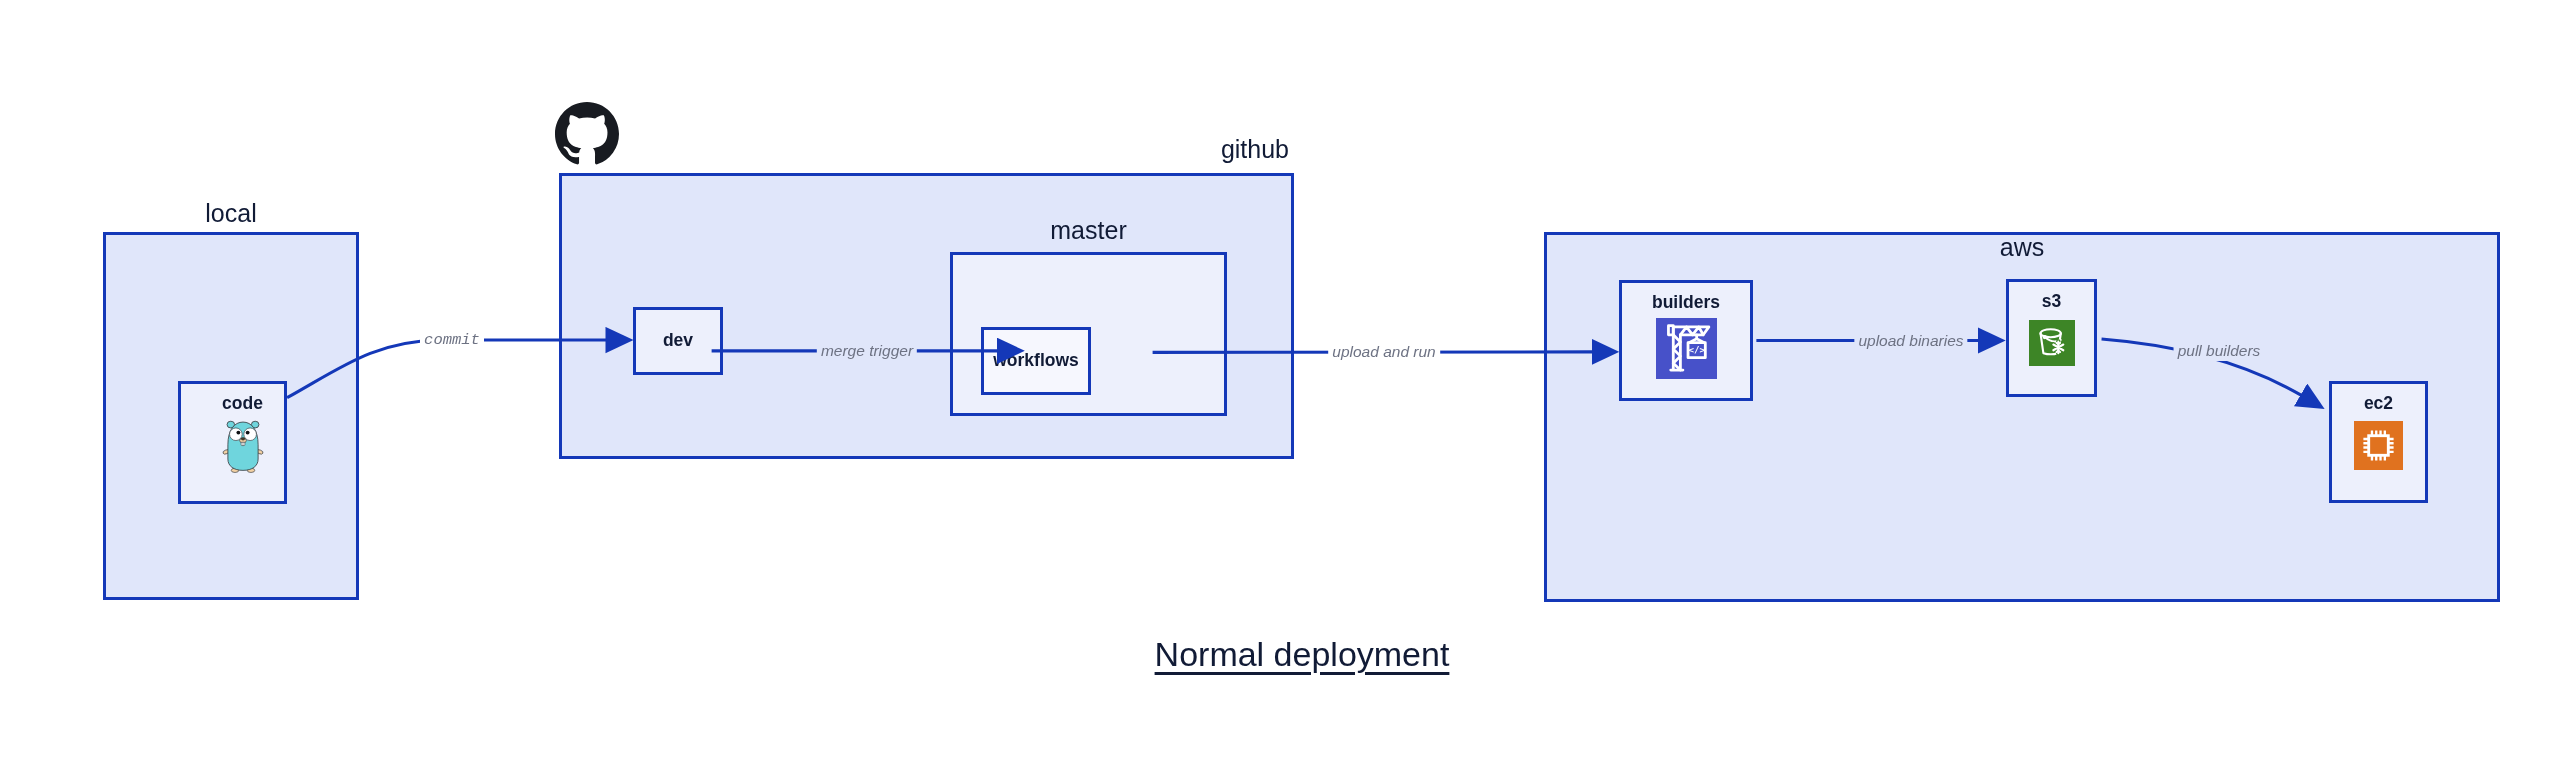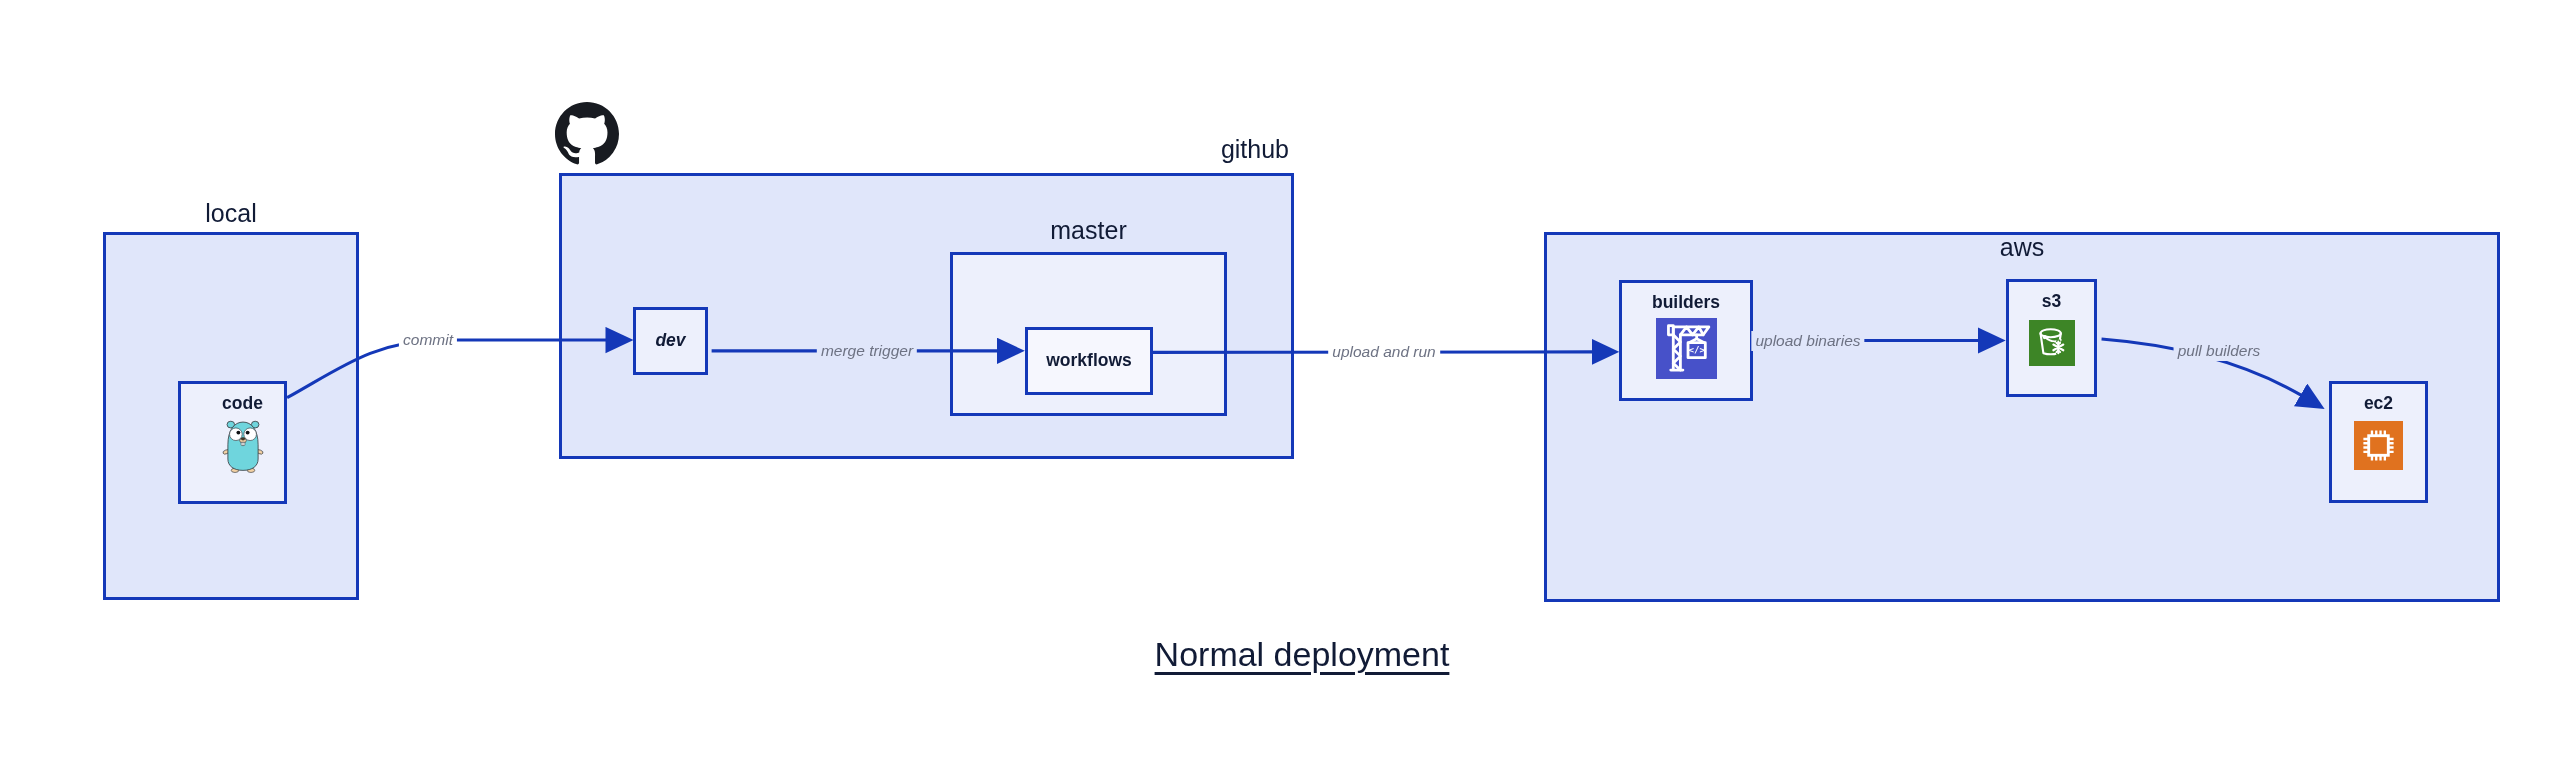--- a/index.html
+++ b/index.html
@@ -12,41 +12,41 @@
   
   .group{position:absolute;border:3.1px solid var(--border-blue);box-sizing:border-box;}
   #local-box{left:103px;top:232px;width:256px;height:368px;background:var(--group-fill);}
   #github-box{left:559px;top:173px;width:735px;height:286px;background:var(--group-fill);}
   #master-box{left:950px;top:252px;width:277px;height:164px;background:var(--master-fill);}
   #aws-box{left:1544px;top:232px;width:956px;height:370px;background:var(--group-fill);}
   
   .node{position:absolute;border:3.1px solid var(--border-blue);box-sizing:border-box;
         background:var(--node-fill);display:flex;flex-direction:column;align-items:center;}
   #code-node{left:178px;top:381px;width:109px;height:123px;padding-left:20px;}
-  #dev-node{left:633px;top:307px;width:75px;height:68px;justify-content:center;font-style:italic;}
-  #workflows-node{left:1025px;top:327px;width:128px;height:68px;justify-content:center;background:var(--workflows-fill);}
+  #dev-node{left:633px;top:307px;width:90px;height:68px;justify-content:center;}
+  #workflows-node{left:981px;top:327px;width:110px;height:68px;justify-content:center;background:var(--workflows-fill);}
   #builders-node{left:1619px;top:280px;width:134px;height:121px;}
   #s3-node{left:2006px;top:279px;width:91px;height:118px;}
   #ec2-node{left:2329px;top:381px;width:99px;height:122px;}
   
   .group-label{position:absolute;color:var(--text-navy);font-size:25px;white-space:nowrap;}
   #local-label{left:103px;width:256px;top:199px;text-align:center;}
   #github-label{left:1108px;width:181px;top:135px;text-align:right;}
   #master-label{left:950px;width:277px;top:216px;text-align:center;}
   #aws-label{left:1544px;width:956px;top:195px;text-align:center;margin-top:38px;}
   .node-label{color:var(--text-navy);font-weight:bold;font-size:17.5px;line-height:1;}
   .pad-top{margin-top:11.3px;}
   .edge-label{position:absolute;transform:translate(-50%,-50%);font-style:italic;
         font-size:15.5px;color:var(--edge-label);white-space:nowrap;padding:1px 4.1px;z-index:6;}
   .bg-white{background:var(--canvas);}
   .bg-group{background:var(--group-fill);}
-  #commit-label{left:428px;top:340px;}
+  #commit-label{left:452px;top:340px;font-family:Liberation Mono, monospace;}
   #merge-label{left:867px;top:351px;}
   #uploadrun-label{left:1384px;top:352px;}
-  #uploadbin-label{left:1808px;top:341px;font-style:italic;}
+  #uploadbin-label{left:1911px;top:341px;font-style:italic;}
   #pull-label{left:2219px;top:351px;}
   
   #edges{position:absolute;left:0;top:0;width:2604px;height:781px;z-index:5;pointer-events:none;}
   #edges .edge{stroke:var(--border-blue);stroke-width:6;fill:none;}
   #arrowhead path{fill:var(--border-blue);}
   
   .icon{display:block;}
   #octocat{position:absolute;left:555px;top:102px;z-index:4;}
   #octocat path{fill:var(--octocat);}
   .gopher-body{fill:var(--gopher-teal);stroke:#3a3f44;stroke-width:2;}

